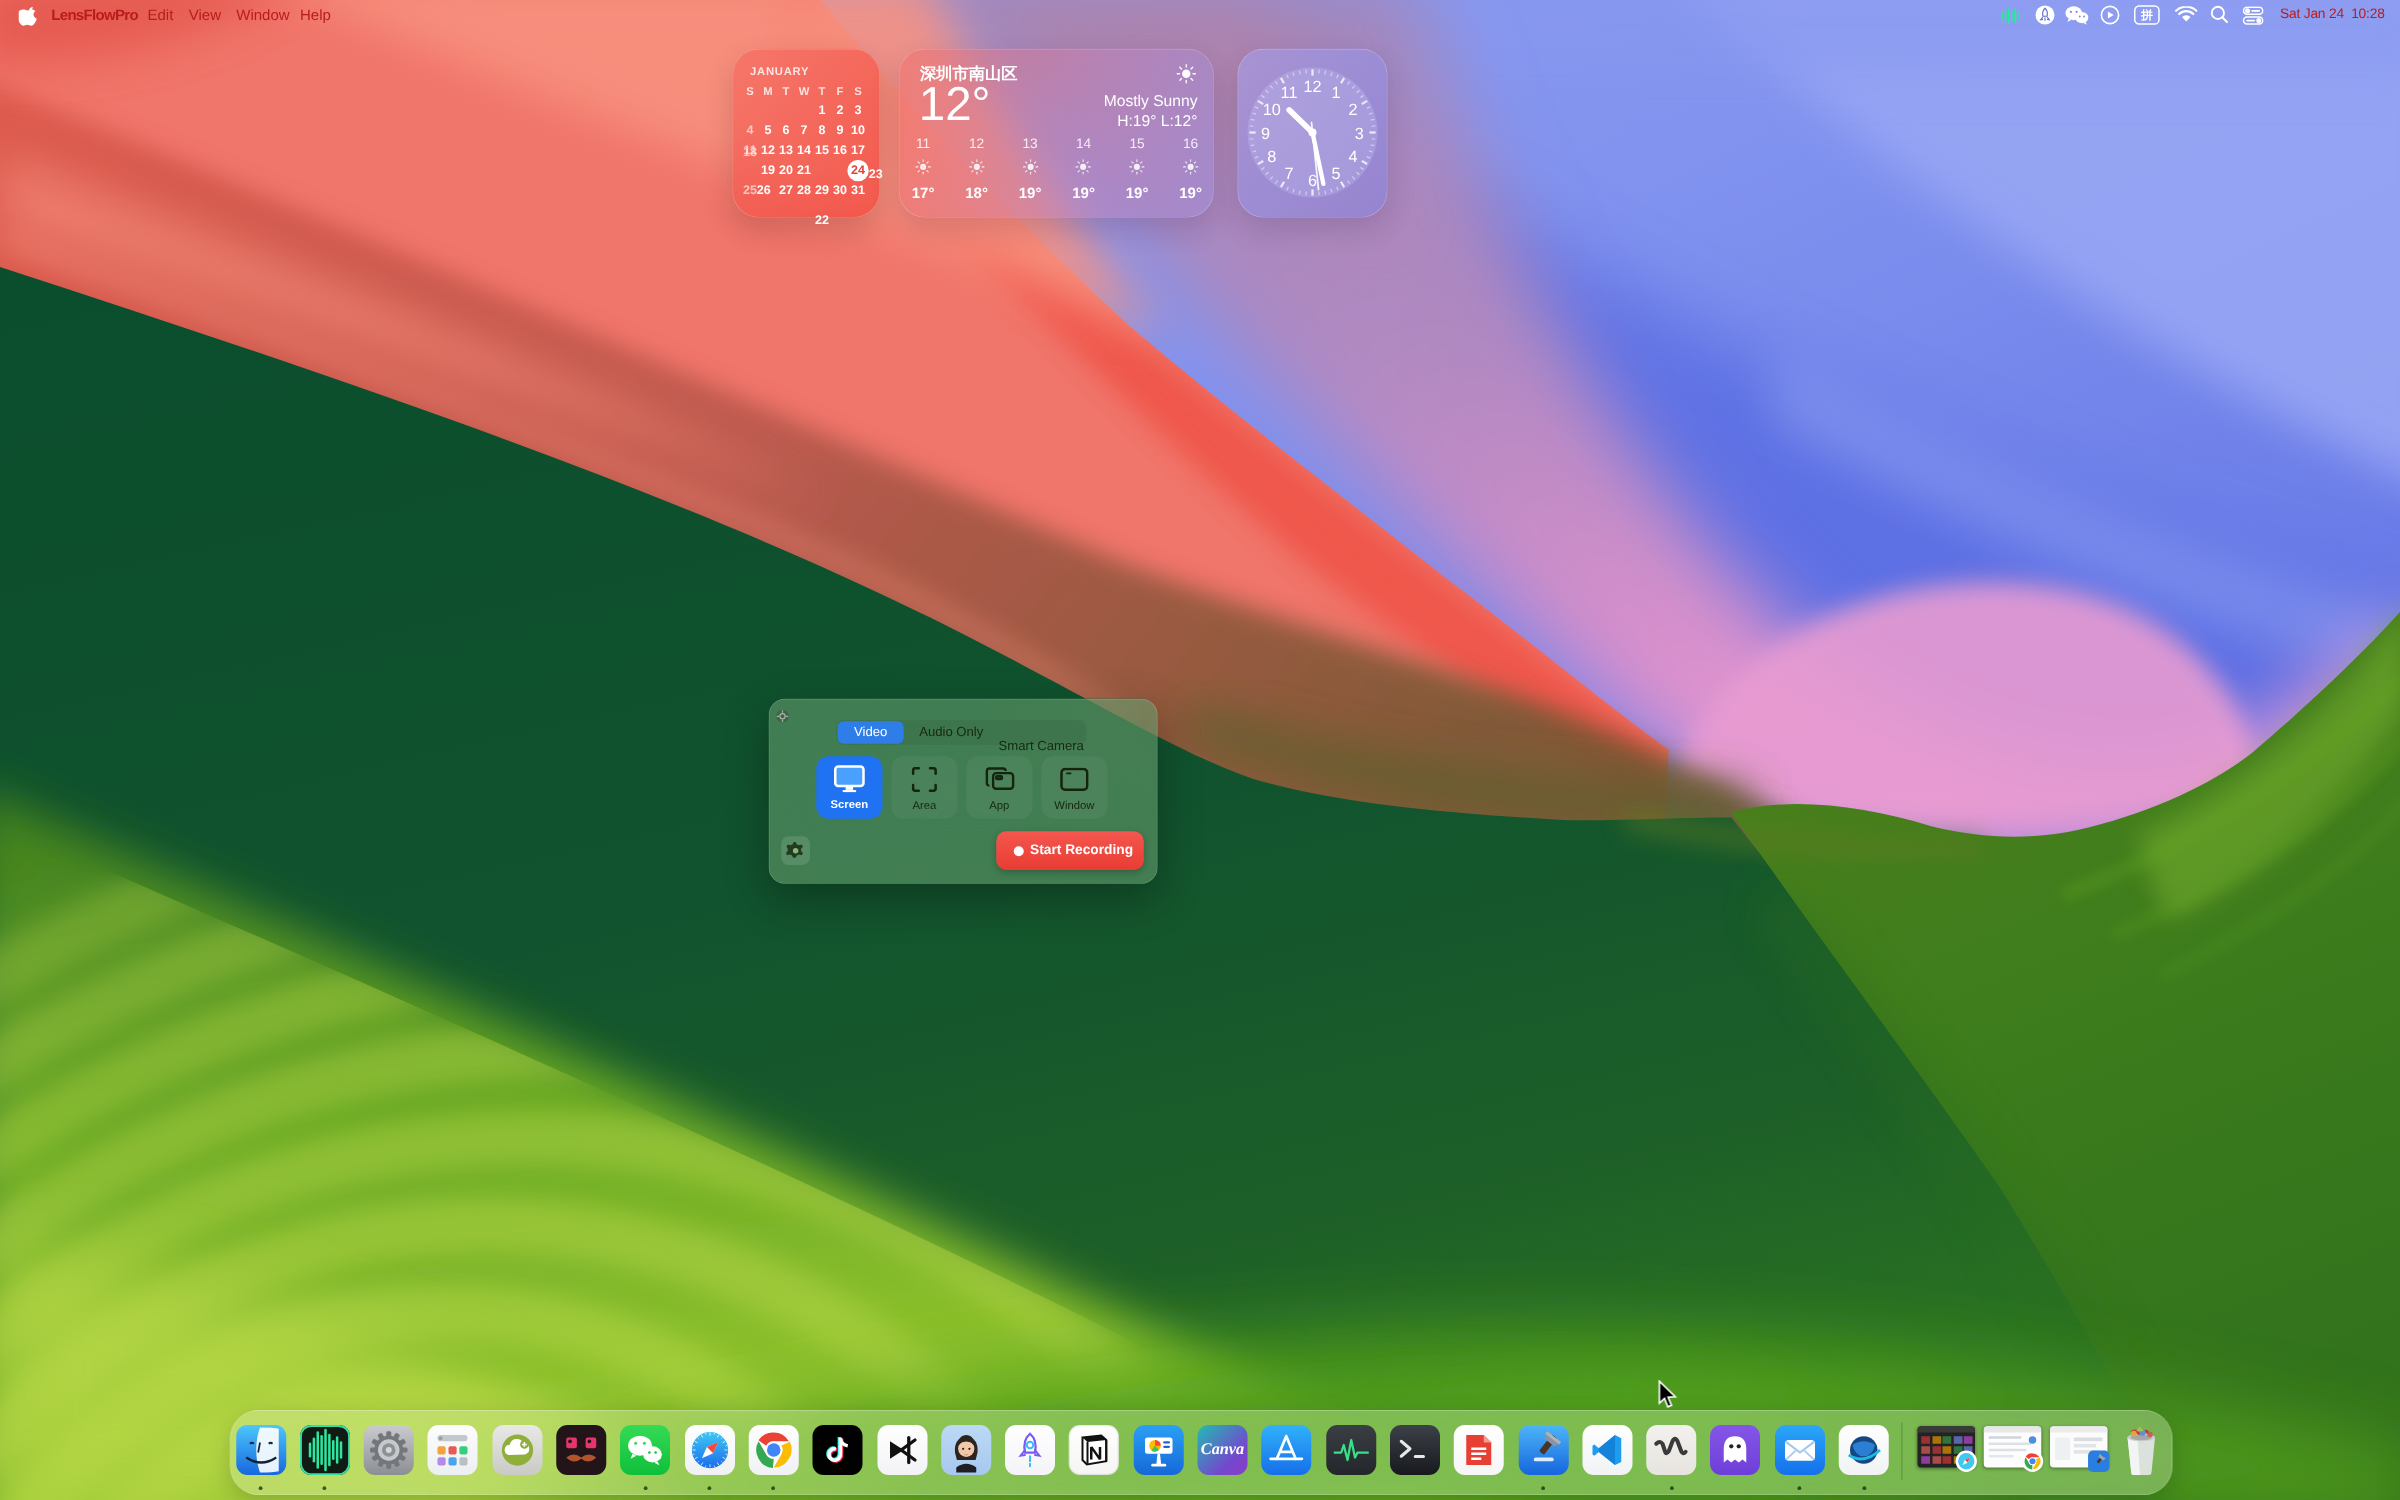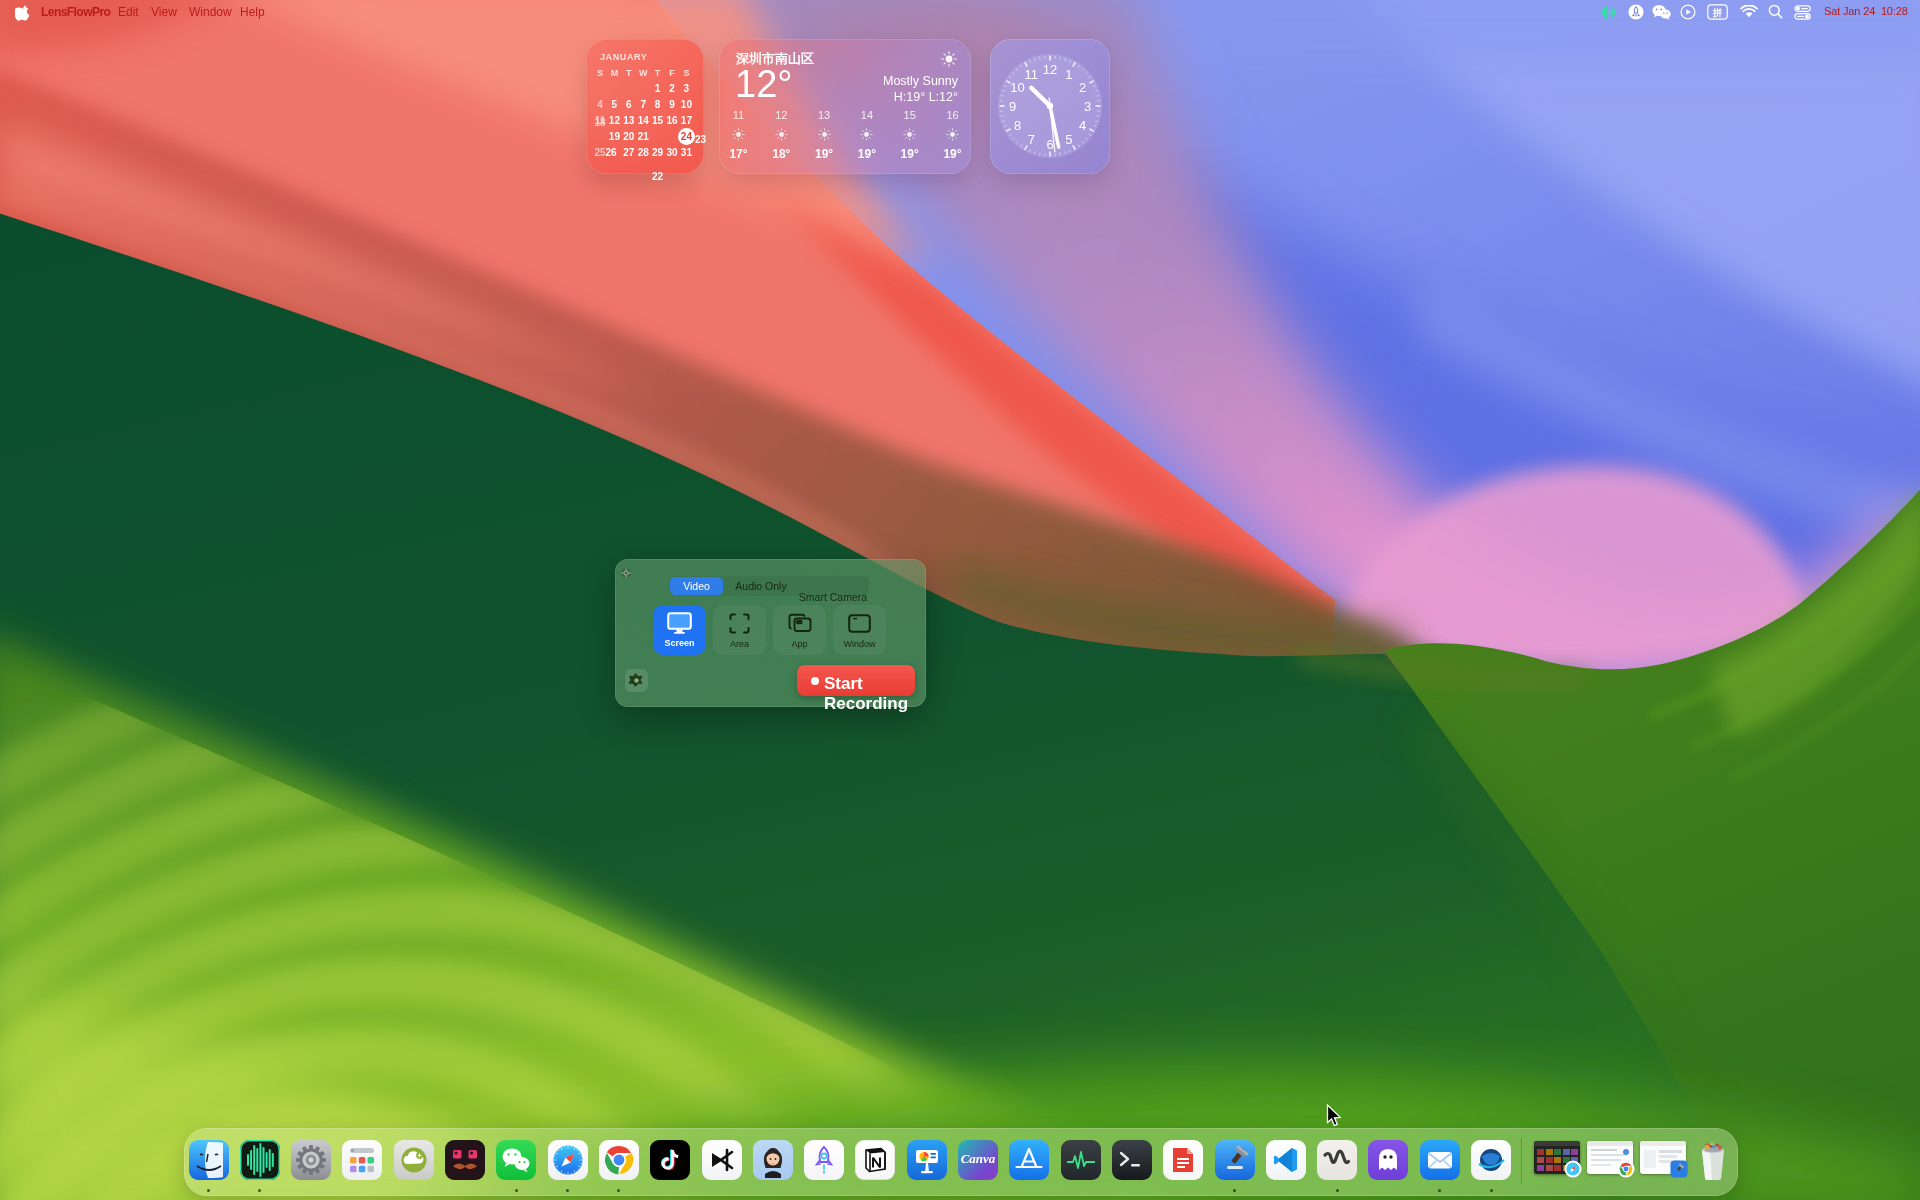--- a/index.html
+++ b/index.html
@@ -497,21 +497,21 @@
 
   <div class="abs" style="left:10px;top:110px;width:23px;height:23px;border-radius:6px;background:rgba(255,255,255,0.12);">
     <svg class="abs" style="left:4px;top:4px" width="15" height="15" viewBox="0 0 15 15" fill="#233d1c">
       <path d="M7.5 0.5 l1 2 a5 5 0 0 1 1.7 0.7 l2.2-0.7 1 1.8 -1.6 1.6 a5 5 0 0 1 0 1.9 l1.6 1.6 -1 1.8 -2.2-0.7 a5 5 0 0 1 -1.7 0.7 l-1 2 -2 0 -1-2 a5 5 0 0 1 -1.7-0.7 l-2.2 0.7 -1-1.8 1.6-1.6 a5 5 0 0 1 0-1.9 L0.1 4.3 l1-1.8 2.2 0.7 a5 5 0 0 1 1.7-0.7 l1-2 z"></path>
       <circle cx="7.5" cy="7.5" r="2.2" fill="#89b383"></circle>
     </svg>
   </div>
   <div class="abs" style="left:182px;top:106px;width:118px;height:31px;border-radius:8px;
     background:linear-gradient(180deg,#f4574e,#e93c33);box-shadow:0 2px 6px rgba(0,0,0,0.25);">
     <div class="abs" style="left:14px;top:11.5px;width:8px;height:8px;border-radius:50%;background:#fff;"></div>
-    <div class="abs" style="left:27px;top:8.5px;font-size:17px;font-weight:700;color:#fff;">Start Recording</div>
+    <div class="abs" style="left:27px;top:8.5px;font-size:11px;font-weight:700;color:#fff;">Start Recording</div>
   </div>
 </div>
 
 <div class="abs" style="left:184px;top:1128px;width:1554px;height:68px;border-radius:23px;
   background:rgba(228,238,215,0.34);backdrop-filter:blur(32px) saturate(1.25);
   box-shadow:inset 0 0 0 0.5px rgba(255,255,255,0.35), 0 6px 20px rgba(0,0,0,0.18);"></div>
 <div id="dock-icons">
     <div class="abs" style="left:188.5px;top:1140px;width:40px;height:40px;border-radius:9px;background:linear-gradient(180deg,#4dc6fa,#1667e0);overflow:hidden;"><svg width="40" height="40" viewBox="0 0 40 40">
         <path d="M19 2 Q30 2 34 3 L34 37 Q30 38 19 38 Q16 30 16 20 Q16 10 19 2 Z" fill="rgba(255,255,255,0.9)"></path>
         <path d="M11 15 q1.5-1.5 3 0 M26 15 q1.5-1.5 3 0" stroke="#123" stroke-width="1.6" fill="none"></path>

